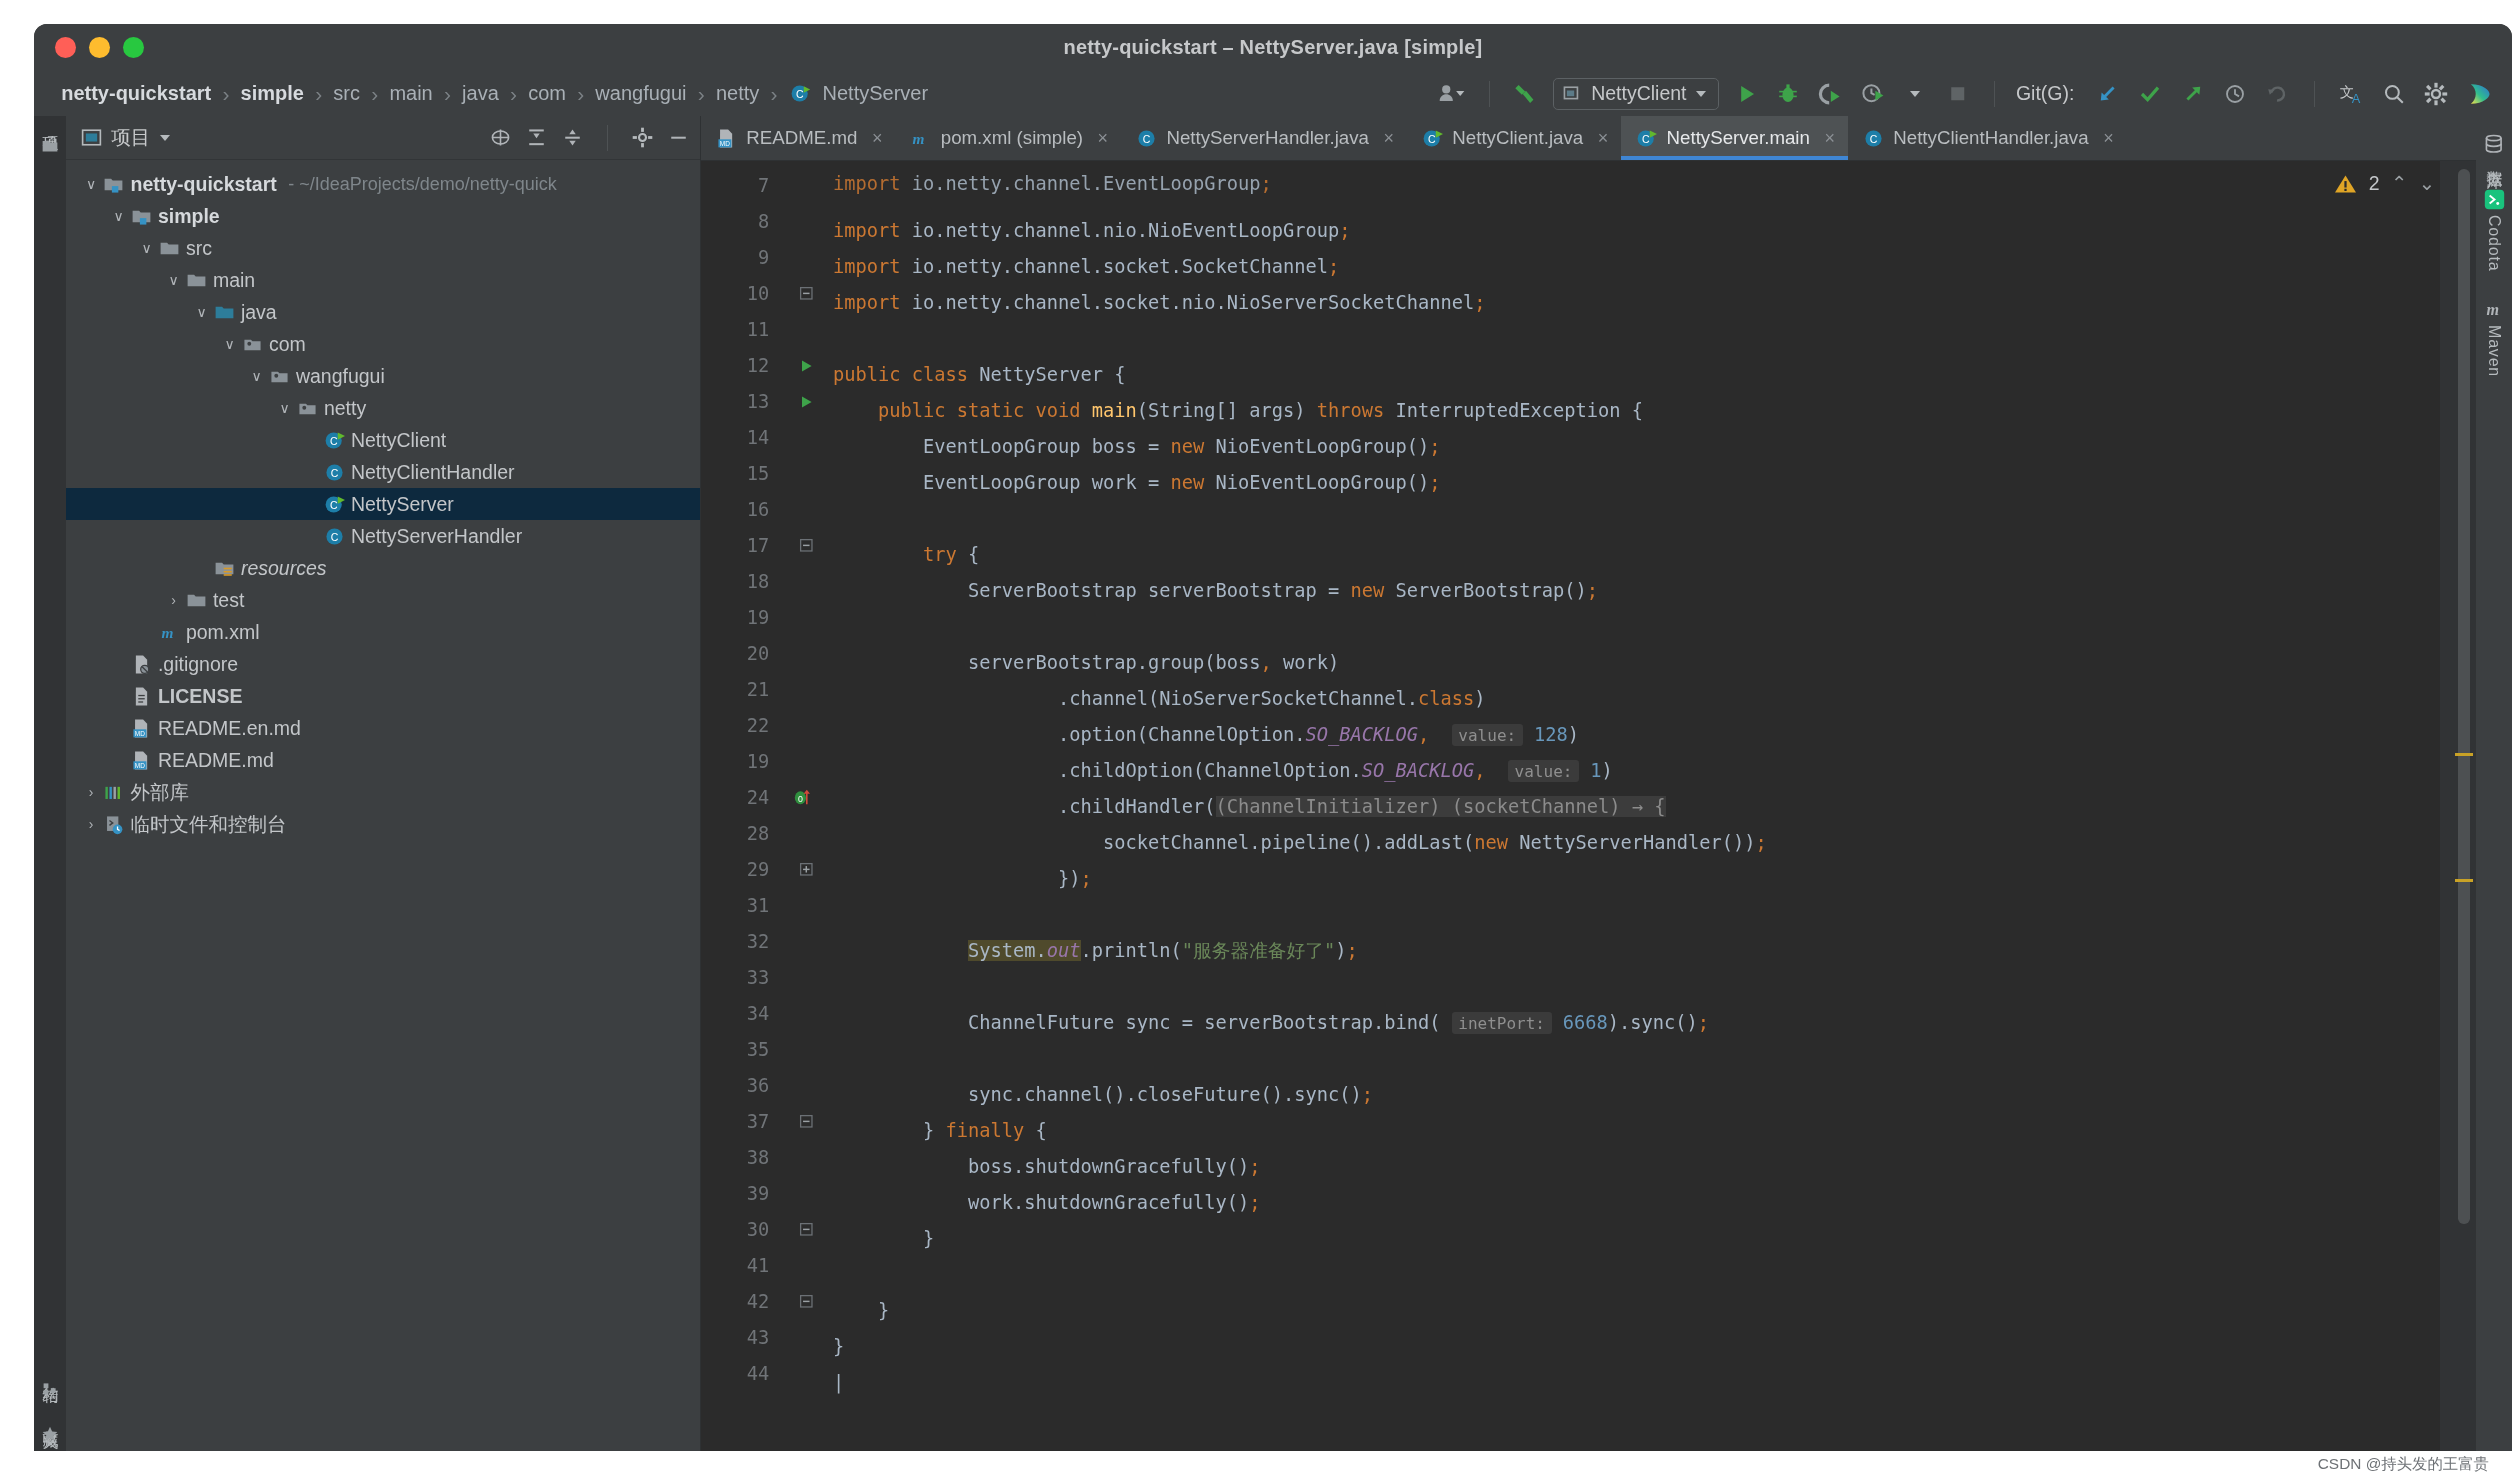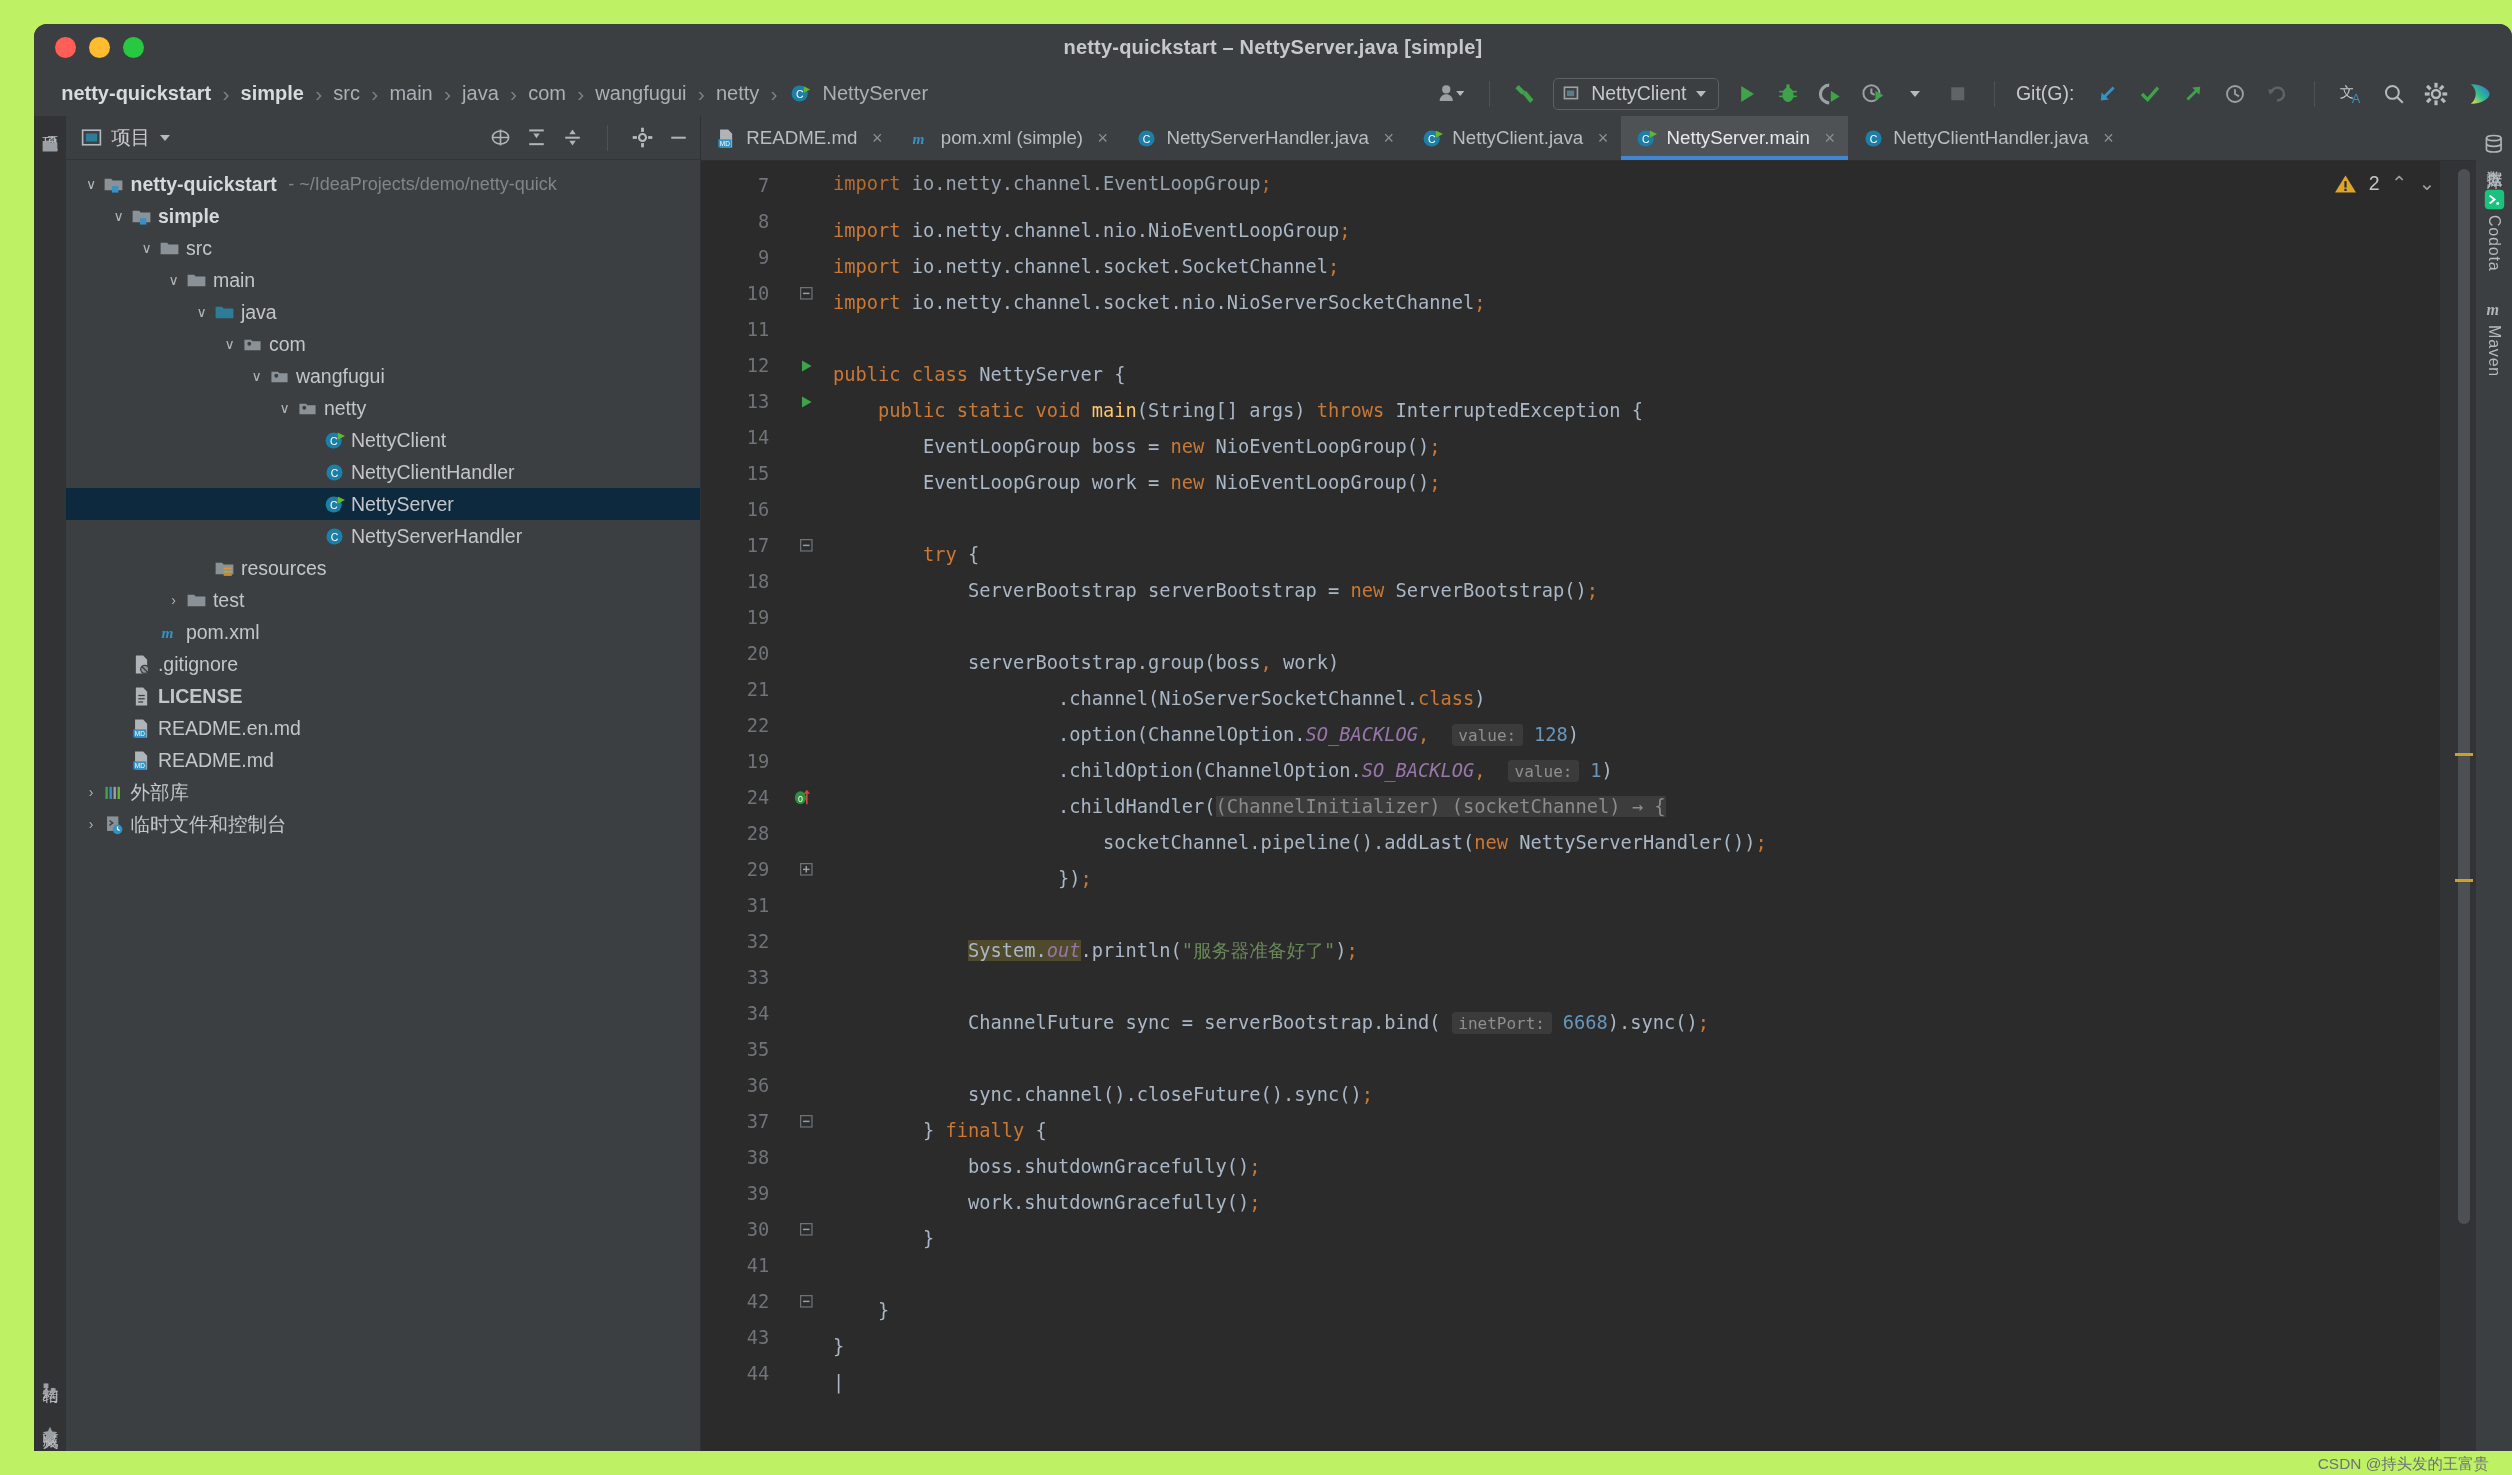--- a/index.html
+++ b/index.html
@@ -5,21 +5,21 @@
   * { box-sizing: border-box; margin: 0; padding: 0; }
   html, body {
     width: 2512px; height: 1475px;
     background: #000;
     font-family: "Liberation Sans", sans-serif;
     overflow: hidden;
   }
   .screen {
     position: relative;
     width: 2512px; height: 1475px;
-    background: #bef264;
+    background: #ffffff;
   }
   
   .window {
     position: absolute;
     left: 34px; top: 24px;
     width: 2478px; height: 1427px;
     background: #3c3f41;
     border-top-left-radius: 13px;
     border-top-right-radius: 13px;
     overflow: hidden;
@@ -587,21 +587,21 @@
             <div class="row" style="padding-left: 235px;">
               <span class="tw"></span>
               <span class="ic">
                 <svg width="21" height="21" viewBox="0 0 26 26" style="font-size:24px">
                   <circle cx="13" cy="13" r="10" fill="#1d7ea8"></circle>
                   <text x="13" y="18" font-size="13" fill="#ffffff" text-anchor="middle" font-family="Liberation Sans, sans-serif">C</text>
                 </svg>
               </span>
               <span class="nm">NettyServerHandler</span>
             </div>
-            <div class="row" style="padding-left: 125px;">
+            <div class="row" style="padding-left: 125px; font-style: italic;">
               <span class="tw"></span>
               <span class="ic">
                 <svg width="21" height="21" viewBox="0 0 26 26">
                   <path d="M2 6 h8 l2 2 h12 v12 H2 Z" fill="#8a9298"></path>
                   <rect x="12" y="12" width="10" height="2" fill="#d99b28"></rect>
                   <rect x="12" y="16" width="10" height="2" fill="#d99b28"></rect>
                   <rect x="12" y="20" width="10" height="2" fill="#d99b28"></rect>
                 </svg>
               </span>
               <span class="nm">resources</span>

